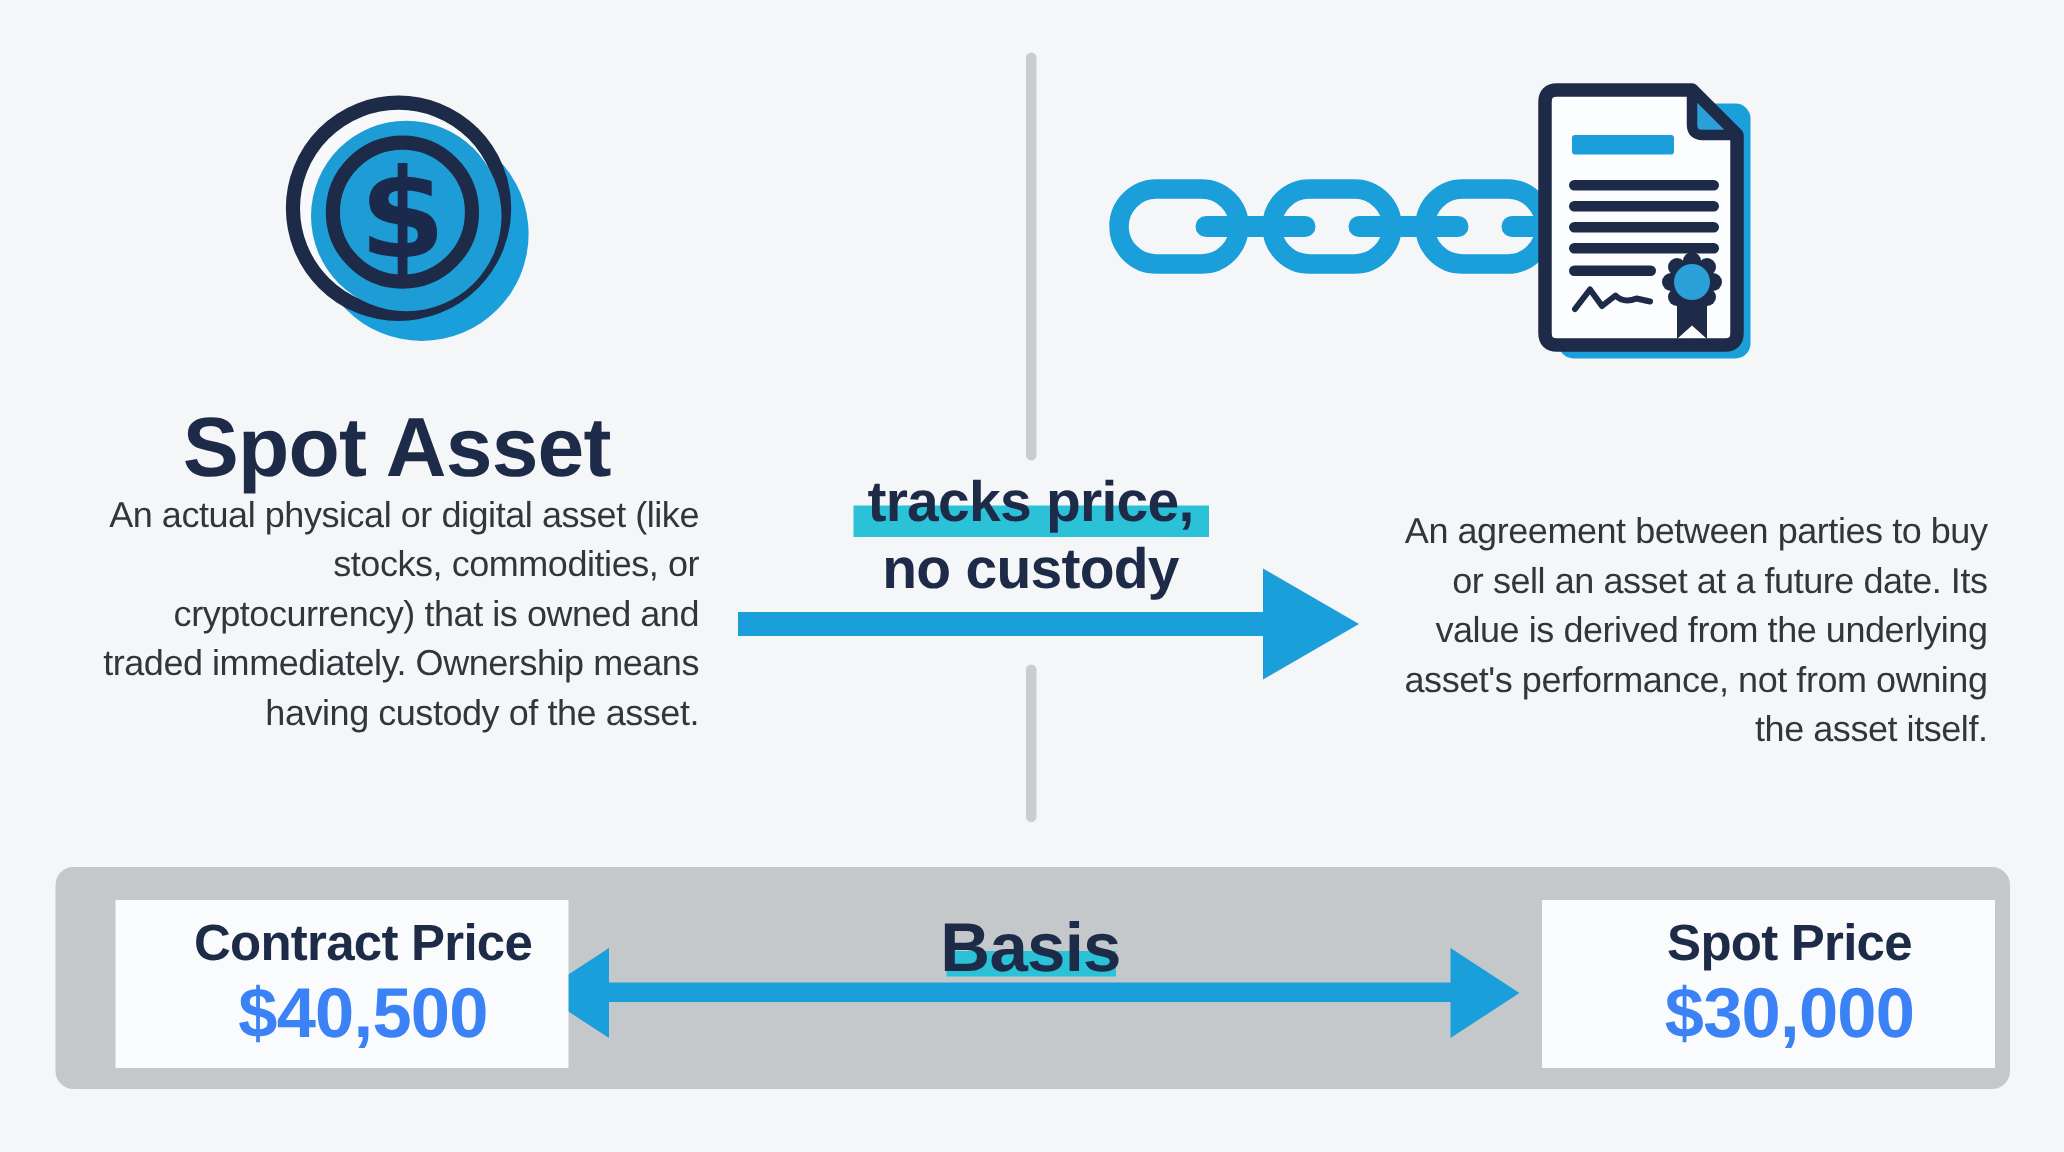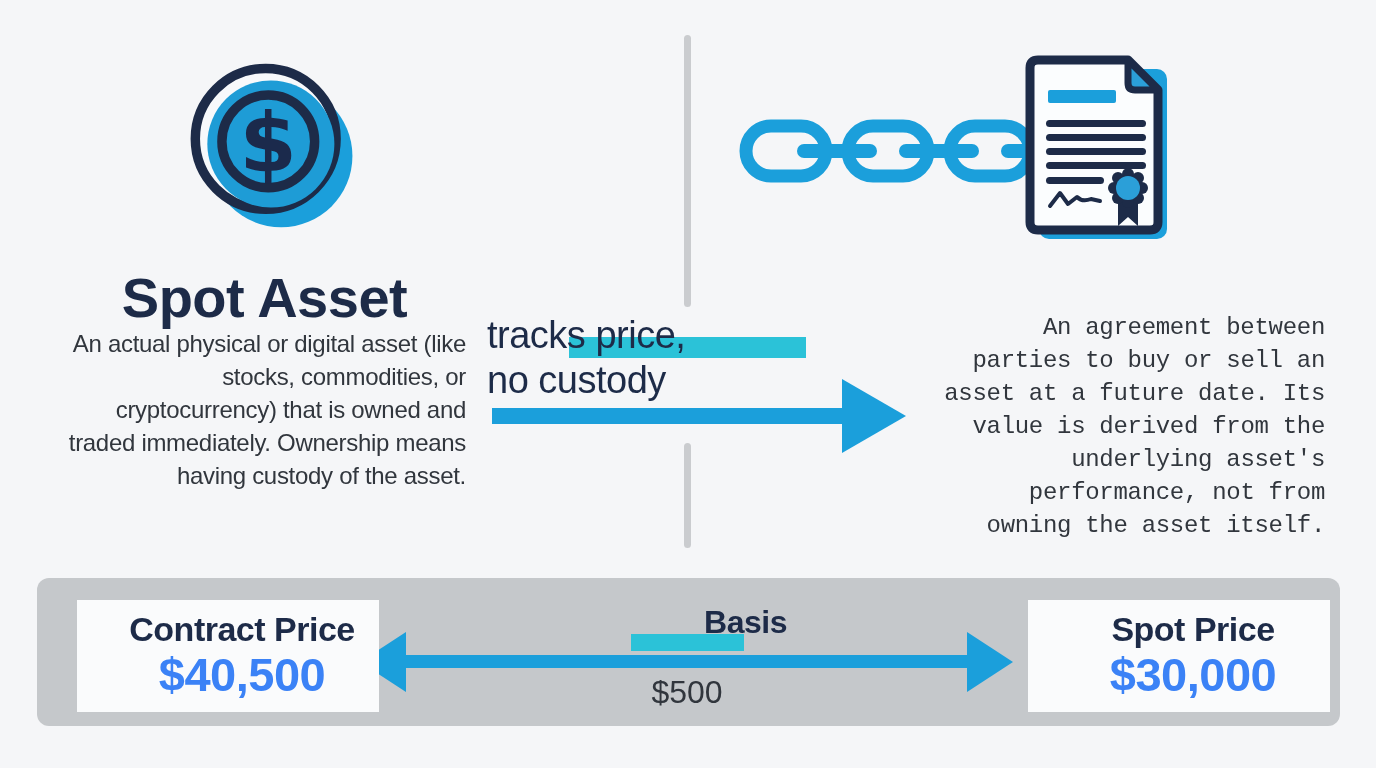--- a/index.html
+++ b/index.html
@@ -20,43 +20,43 @@
     font-size:56px;font-weight:bold;color:#1D2B48;
     letter-spacing:-0.5px;text-align:center;
   }
   .col-desc{
     font-size:24px;line-height:33px;color:#31363D;
     text-align:right;letter-spacing:-0.3px;
   }
 
   
   .rel-label{
-    font-size:38px;font-weight:normal;color:#1D2B48;
-    letter-spacing:-0.5px;line-height:45px;
+    font-size:38px;font-weight:bold;color:#1D2B48;
+    letter-spacing:-0.5px;text-align:center;line-height:45px;
   }
   .hl-bar{background:#2BC2D8;}
 
   
   .divider{width:7px;background:#CACCCF;border-radius:4px;}
 
   
   .bottom-bar{
     left:37px;top:578px;width:1303px;height:148px;
     background:#C5C8CB;border-radius:12px;
   }
   .price-box{
     top:600px;width:274px;height:112px;
     background:#FAFBFC;
     display:flex;flex-direction:column;align-items:center;justify-content:center;padding-left:28px;
   }
   .price-label{font-size:34px;font-weight:bold;color:#1D2B48;letter-spacing:-0.5px;line-height:38px;}
   .price-value{font-size:47px;font-weight:bold;color:#3b82f6;letter-spacing:-0.5px;line-height:54px;}
   .basis-label{
-    left:587px;top:604px;width:200px;text-align:right;
-    font-size:32px;font-weight:bold;color:#1D2B48;letter-spacing:-0.5px;
+    left:587px;top:604px;width:200px;text-align:center;
+    font-size:46px;font-weight:bold;color:#1D2B48;letter-spacing:-0.5px;
   }
   .basis-value{
     left:587px;top:674px;width:200px;text-align:center;
     font-size:32px;color:#31363D;
   }
 </style>
 </head>
 <body>
 
 <div id="stage">
@@ -125,33 +125,32 @@
         <circle cx="400" cy="148" r="6"></circle>
       <circle cx="390" cy="152" r="6"></circle>
         <circle cx="380" cy="148" r="6"></circle>
       <circle cx="376" cy="138" r="6"></circle>
         <circle cx="380" cy="128" r="6"></circle>
     </g>
     <circle cx="390" cy="138" r="12" fill="#2B9FD8"></circle>
   </svg>
 
 
-  <div class="abs col-desc" style="left:933px;top:311px;width:392px;font-family:Liberation Mono, monospace;">An agreement between parties to buy or sell an asset at a future date. Its value is derived from the underlying asset's performance, not from owning the asset itself.</div>
+  <div class="abs col-desc" style="left:933px;top:338px;width:392px;">An agreement between parties to buy or sell an asset at a future date. Its value is derived from the underlying asset's performance, not from owning the asset itself.</div>
 
   <div class="abs bottom-bar"></div>
 
   <svg class="abs" style="left:358px;top:630px;" width="657" height="64" viewBox="0 0 657 64" aria-hidden="true">
     <rect x="42" y="25" width="573" height="13" fill="#1B9FDB"></rect>
     <polygon points="48,2 48,62 2,32" fill="#1B9FDB"></polygon>
     <polygon points="609,2 609,62 655,32" fill="#1B9FDB"></polygon>
   </svg>
 
   <div class="abs hl-bar" style="left:631px;top:634px;width:113px;height:17px;"></div>
   <div class="abs basis-label">Basis</div>
-  <div class="abs basis-value">$500</div>
 
   <div class="abs price-box" style="left:77px;">
     <div class="price-label">Contract Price</div>
     <div class="price-value">$40,500</div>
   </div>
 
   <div class="abs price-box" style="left:1028px;justify-content:center;">
     <div class="price-label">Spot Price</div>
     <div class="price-value">$30,000</div>
   </div>

